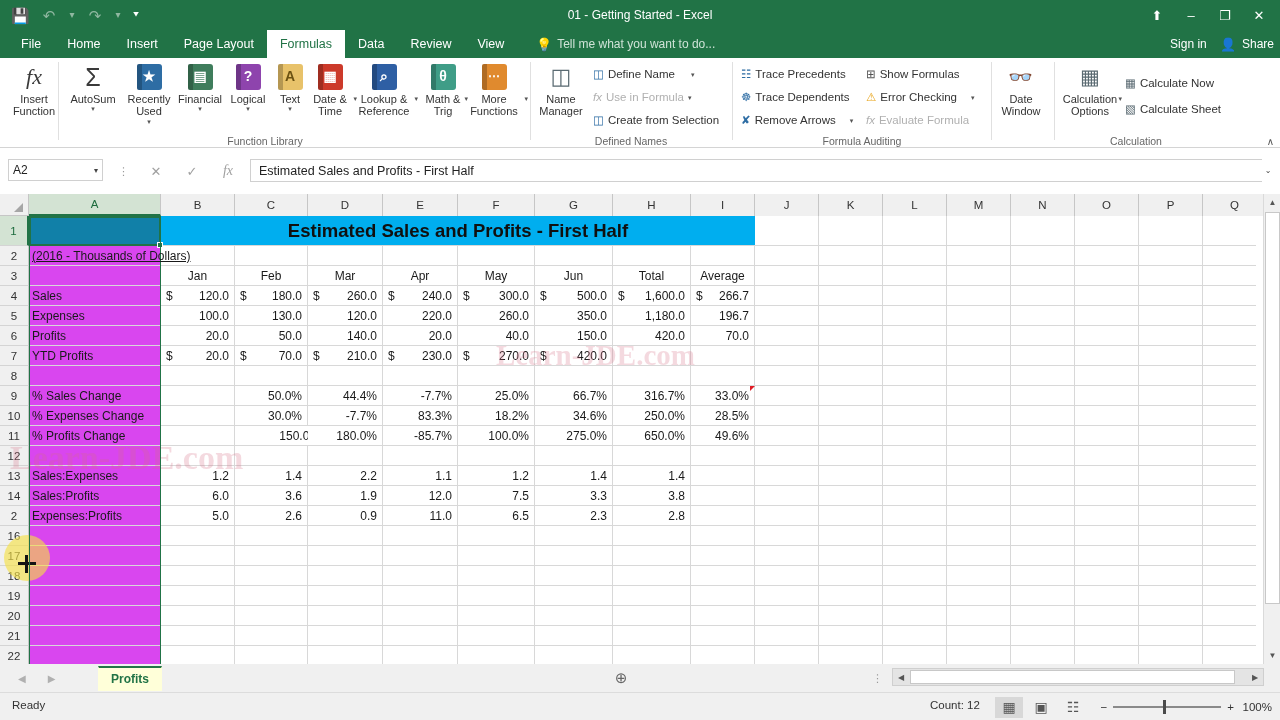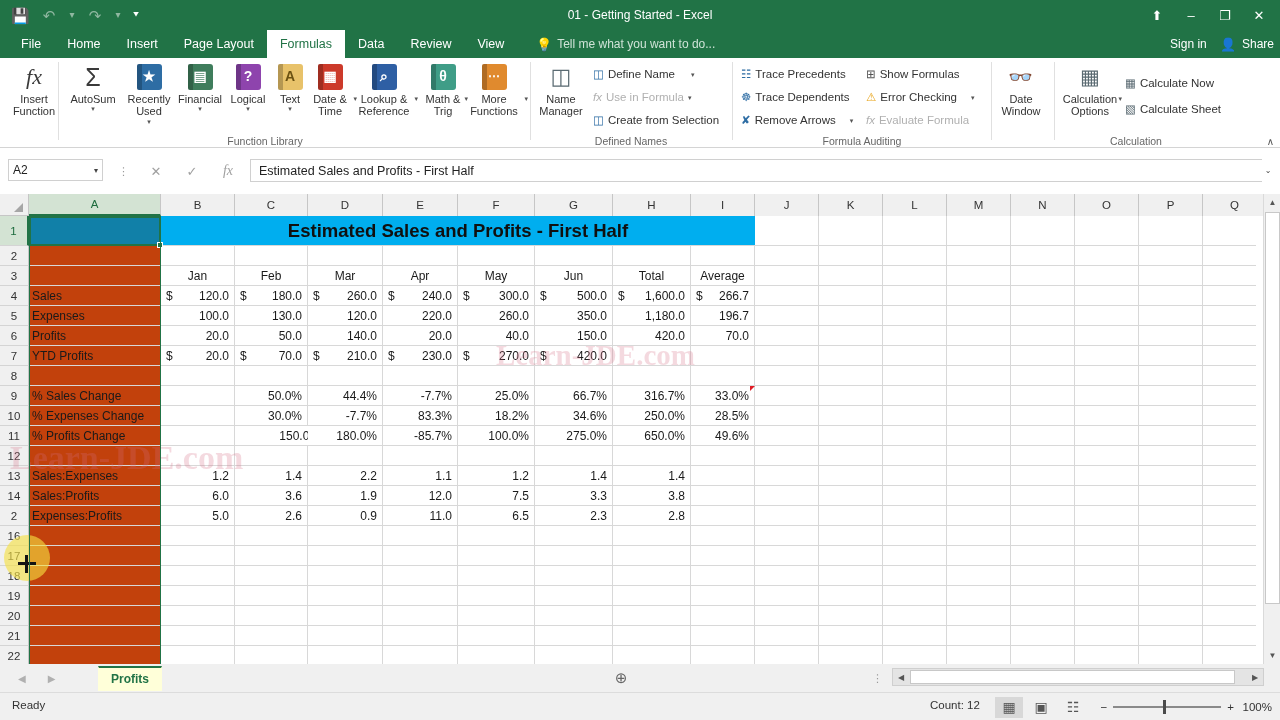--- a/index.html
+++ b/index.html
@@ -143,21 +143,21 @@
   .rh.sel { background:#d3e3d3; color:#1c6b3c; border-right:2px solid #217346; }
   .cells { position:absolute; left:29px; top:22px; width:1227px; height:448px; overflow:hidden; }
   .cell {
     position:absolute; display:flex; align-items:center;
     border-right:1px solid #d8d8d8; border-bottom:1px solid #d8d8d8;
     font-size:12px; color:#1a1a1a; background:#ffffff;
     padding:0 3px; white-space:nowrap; overflow:hidden;
   }
   .cell.r { justify-content:flex-end; padding-right:5px; }
   .cell.c { justify-content:center; }
-  .cell.gray { background:#c2410c; }
+  .cell.gray { background:#d946ef; }
   .cell.banner {
     background:#00aeef; color:#101010; font-weight:bold; font-size:18.5px;
     justify-content:center; border-right:none;
   }
   .dsym { position:absolute; left:5px; }
   .cmt::after {
     content:""; position:absolute; right:0; top:0;
     border-style:solid; border-width:5px 5px 0 0;
     border-color:#e01b24 transparent transparent transparent;
   }
@@ -880,20 +880,21 @@
       <div class="cell gray" style="left: 0px; top: 270px; width: 132px; height: 20px;">Sales:Profits</div>
       <div class="cell gray" style="left: 0px; top: 290px; width: 132px; height: 20px;">Expenses:Profits</div>
       <div class="cell gray" style="left: 0px; top: 310px; width: 132px; height: 20px;"></div>
       <div class="cell gray" style="left: 0px; top: 330px; width: 132px; height: 20px;"></div>
       <div class="cell gray" style="left: 0px; top: 350px; width: 132px; height: 20px;"></div>
       <div class="cell gray" style="left: 0px; top: 370px; width: 132px; height: 20px;"></div>
       <div class="cell gray" style="left: 0px; top: 390px; width: 132px; height: 20px;"></div>
       <div class="cell gray" style="left: 0px; top: 410px; width: 132px; height: 20px;"></div>
       <div class="cell gray" style="left: 0px; top: 430px; width: 132px; height: 20px;"></div>
       <div class="cell banner" style="left: 132px; top: 0px; width: 594px; height: 30px; background: rgb(0, 174, 239);">Estimated Sales and Profits - First Half</div>
+      <div class="cell" style="left: 0px; top: 30px; width: 230px; height: 20px; background: transparent; border: none; text-decoration: underline; z-index: 3;">(2016 - Thousands of Dollars)</div>
       <div class="cell c" style="left: 132px; top: 50px; width: 74px; height: 20px; text-align: center;">Jan</div>
       <div class="cell c" style="left: 206px; top: 50px; width: 73px; height: 20px;">Feb</div>
       <div class="cell c" style="left: 279px; top: 50px; width: 75px; height: 20px;">Mar</div>
       <div class="cell c" style="left: 354px; top: 50px; width: 75px; height: 20px;">Apr</div>
       <div class="cell c" style="left: 429px; top: 50px; width: 77px; height: 20px;">May</div>
       <div class="cell c" style="left: 506px; top: 50px; width: 78px; height: 20px;">Jun</div>
       <div class="cell c" style="left: 584px; top: 50px; width: 78px; height: 20px;">Total</div>
       <div class="cell c" style="left: 662px; top: 50px; width: 64px; height: 20px;">Average</div>
       <div class="cell r" style="left: 132px; top: 70px; width: 74px; height: 20px; position: absolute;"><span class="dsym">$</span>120.0</div>
       <div class="cell r" style="left: 206px; top: 70px; width: 73px; height: 20px; position: absolute;"><span class="dsym">$</span>180.0</div>

